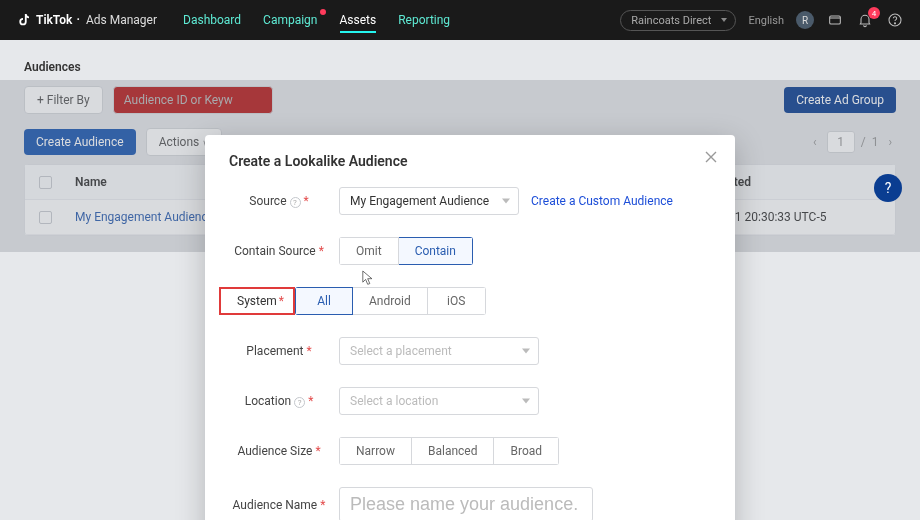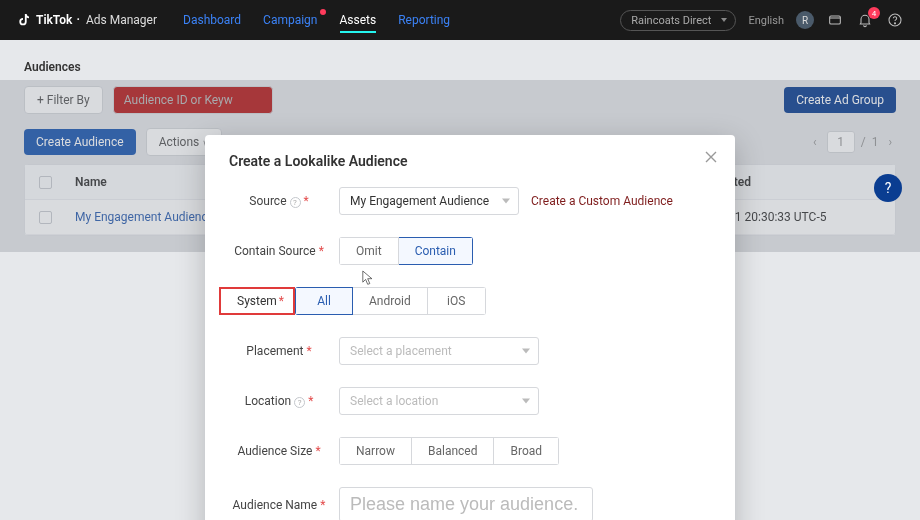--- a/index.html
+++ b/index.html
@@ -3,21 +3,21 @@
 <meta charset="utf-8">
 <style>
   html,body{margin:0;padding:0;width:920px;height:520px;font-family:-apple-system,BlinkMacSystemFont,"Segoe UI",Roboto,Arial,sans-serif;background:#e6e8eb;overflow:hidden;color:#333;}
   *{box-sizing:border-box;}
   
   .topbar{height:40px;background:#1a1a1a;display:flex;align-items:center;padding:0 16px;color:#ccc;font-size:12px;}
   .brand{display:flex;align-items:center;gap:4px;color:#fff;font-weight:600;}
   .brand svg{width:16px;height:16px;}
   .brand-sub{font-weight:400;color:#ddd;margin-left:2px;}
   .topnav{display:flex;gap:22px;margin-left:26px;}
-  .topnav-item{color:#3b82f6;cursor:pointer;position:relative;padding:12px 0;}
+  .topnav-item{color:#5eead4;cursor:pointer;position:relative;padding:12px 0;}
   .topnav-item.active{color:#fff;}
   .topnav-item.active::after{content:"";position:absolute;left:0;right:0;bottom:6px;height:2px;background:#25f4ee;}
   .dot{width:6px;height:6px;background:#ff3b5c;border-radius:50%;position:absolute;top:8px;right:-8px;}
   .top-right{margin-left:auto;display:flex;align-items:center;gap:12px;}
   .acct-pill{border:1px solid #555;border-radius:14px;padding:3px 24px 3px 10px;color:#aaa;font-size:11px;position:relative;cursor:pointer;}
   .acct-pill::after{content:"";position:absolute;right:8px;top:50%;width:0;height:0;border-left:3px solid transparent;border-right:3px solid transparent;border-top:4px solid #888;transform:translateY(-50%);}
   .lang{color:#999;font-size:11px;cursor:pointer;}
   .avatar{width:18px;height:18px;border-radius:50%;background:#4a5a6a;color:#ddd;font-size:10px;display:flex;align-items:center;justify-content:center;}
   .top-icon{width:18px;height:18px;color:#bbb;cursor:pointer;position:relative;display:flex;align-items:center;justify-content:center;}
   .top-icon svg{width:16px;height:16px;}
@@ -48,21 +48,21 @@
   .modal-title{font-size:14px;font-weight:600;margin-bottom:18px;}
   .close{position:absolute;top:14px;right:16px;cursor:pointer;color:#999;width:16px;height:16px;}
   .field{display:flex;align-items:center;margin-bottom:22px;font-size:12px;}
   .label{width:110px;text-align:center;color:#444;padding-right:10px;}
   .req{color:#e34b4b;margin-left:3px;}
   .info{display:inline-flex;width:11px;height:11px;border:1px solid #c4c7cc;border-radius:50%;font-size:8px;align-items:center;justify-content:center;color:#aaa;margin-left:3px;}
   .control{flex:1;display:flex;align-items:center;gap:12px;}
   .select{border:1px solid #d6d8dc;border-radius:3px;padding:6px 24px 6px 10px;font-size:12px;color:#333;position:relative;min-width:180px;cursor:pointer;}
   .select.placeholder{color:#bbb;}
   .select::after{content:"";position:absolute;right:8px;top:50%;width:0;height:0;border-left:4px solid transparent;border-right:4px solid transparent;border-top:5px solid #bbb;transform:translateY(-50%);}
-  .link{color:#7f1d1d;font-size:12px;cursor:pointer;}
+  .link{color:#1d4ed8;font-size:12px;cursor:pointer;}
   .seg{display:flex;border-radius:3px;overflow:hidden;}
   .seg .seg-btn{border:1px solid #d6d8dc;padding:6px 16px;font-size:12px;color:#666;cursor:pointer;background:#fff;}
   .seg .seg-btn + .seg-btn{border-left:none;}
   .seg .seg-btn.on{border-color:#2a5db0;color:#2a5db0;background:#f4f8ff;}
   .seg3 .seg-btn{min-width:58px;text-align:center;}
   .sys-wrap{display:flex;align-items:center;}
   .sys-label-box{border:2px solid #e03a3a;padding:5px 9px 5px 16px;margin-right:0px;display:flex;align-items:center;}
   .sys-label-box .req{margin-left:2px;}
   .txtinput{border:1px solid #d6d8dc;border-radius:3px;padding:6px 10px;font-size:18px;color:#333;min-width:240px;}
   .txtinput::placeholder{color:#bbb;}

